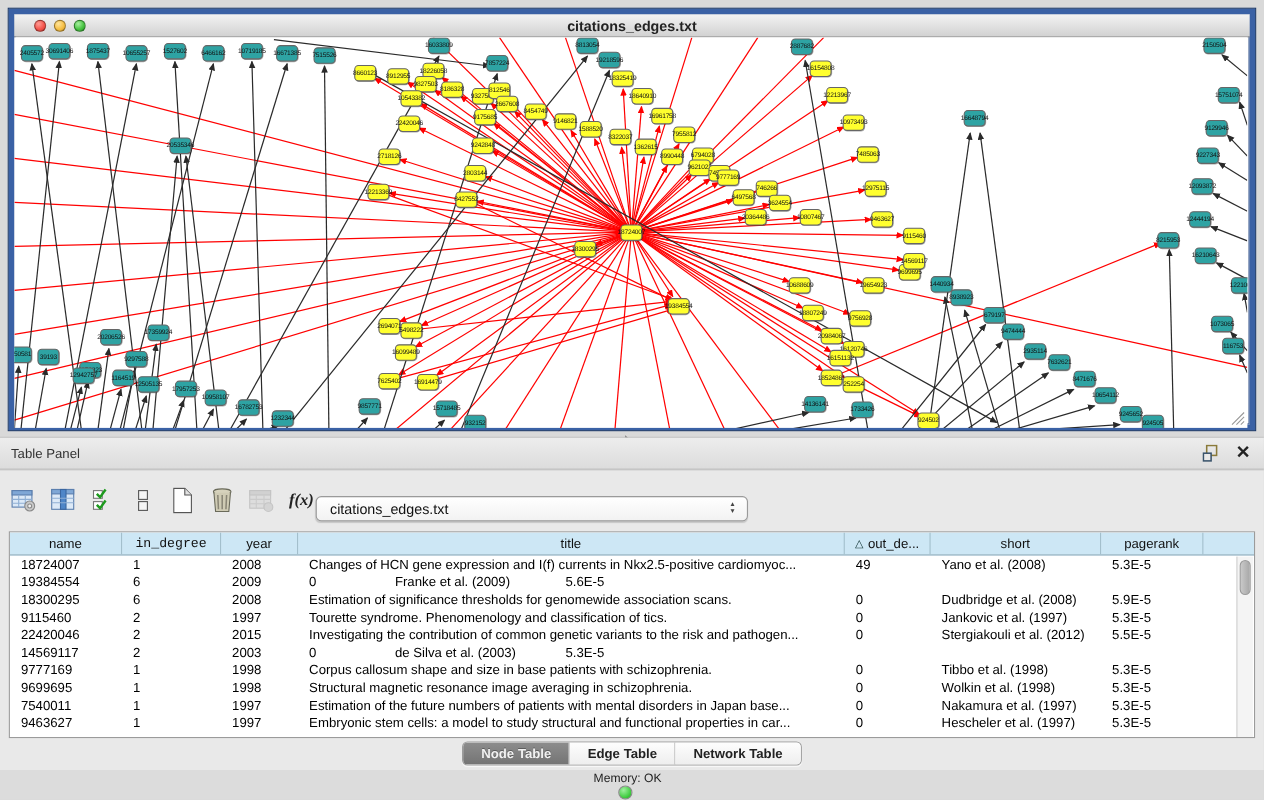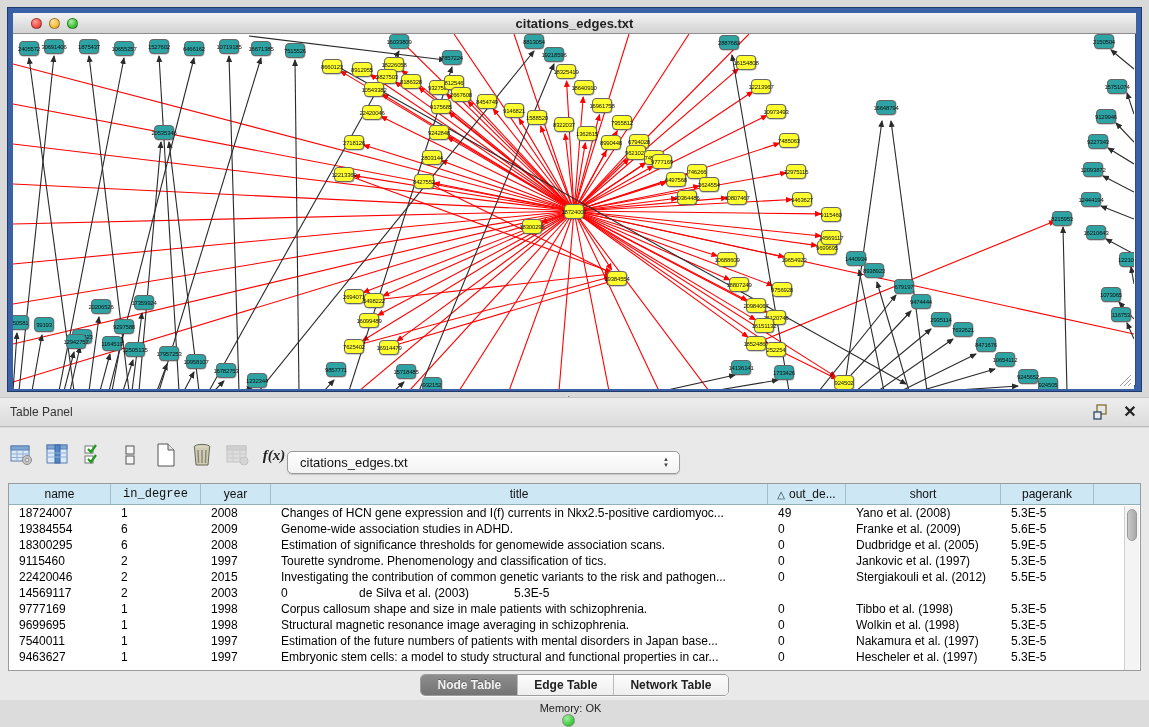--- a/index.html
+++ b/index.html
@@ -714,32 +714,31 @@
             <div class="td" style="width: 70px;">2008</div>
             <div class="td" style="width: 497px;">Changes of HCN gene expression and I(f) currents in Nkx2.5-positive cardiomyoc...</div>
             <div class="td" style="width: 78px;">49</div>
             <div class="td" style="width: 155px;">Yano et al. (2008)</div>
             <div class="td" style="width: 93px;">5.3E-5</div>
           </div>
           <div class="trow">
             <div class="td" style="width: 102px;">19384554</div>
             <div class="td" style="width: 90px;">6</div>
             <div class="td" style="width: 70px;">2009</div>
-            <div class="td" style="width: 497px;">Genome-wide association studies in ADHD.</div>
             <div class="td" style="width: 78px;">0</div>
             <div class="td" style="width: 155px;">Franke et al. (2009)</div>
             <div class="td" style="width: 93px;">5.6E-5</div>
           </div>
           <div class="trow">
             <div class="td" style="width: 102px;">18300295</div>
             <div class="td" style="width: 90px;">6</div>
             <div class="td" style="width: 70px;">2008</div>
             <div class="td" style="width: 497px;">Estimation of significance thresholds for genomewide association scans.</div>
             <div class="td" style="width: 78px;">0</div>
-            <div class="td" style="width: 155px;">Dudbridge et al. (2005)</div>
+            <div class="td" style="width: 155px;">Dudbridge et al. (2008)</div>
             <div class="td" style="width: 93px;">5.9E-5</div>
           </div>
           <div class="trow">
             <div class="td" style="width: 102px;">9115460</div>
             <div class="td" style="width: 90px;">2</div>
             <div class="td" style="width: 70px;">1997</div>
             <div class="td" style="width: 497px;">Tourette syndrome. Phenomenology and classification of tics.</div>
             <div class="td" style="width: 78px;">0</div>
             <div class="td" style="width: 155px;">Jankovic et al. (1997)</div>
             <div class="td" style="width: 93px;">5.3E-5</div>
@@ -758,21 +757,21 @@
             <div class="td" style="width: 90px;">2</div>
             <div class="td" style="width: 70px;">2003</div>
             <div class="td" style="width: 78px;">0</div>
             <div class="td" style="width: 155px;">de Silva et al. (2003)</div>
             <div class="td" style="width: 93px;">5.3E-5</div>
           </div>
           <div class="trow">
             <div class="td" style="width: 102px;">9777169</div>
             <div class="td" style="width: 90px;">1</div>
             <div class="td" style="width: 70px;">1998</div>
-            <div class="td" style="width: 497px;">Corpus callosum shape and size in male patients with schizophrenia.</div>
+            <div class="td" style="width: 497px;">Corpus callosum shape and size in base patients with schizophrenia.</div>
             <div class="td" style="width: 78px;">0</div>
             <div class="td" style="width: 155px;">Tibbo et al. (1998)</div>
             <div class="td" style="width: 93px;">5.3E-5</div>
           </div>
           <div class="trow">
             <div class="td" style="width: 102px;">9699695</div>
             <div class="td" style="width: 90px;">1</div>
             <div class="td" style="width: 70px;">1998</div>
             <div class="td" style="width: 497px;">Structural magnetic resonance image averaging in schizophrenia.</div>
             <div class="td" style="width: 78px;">0</div>

